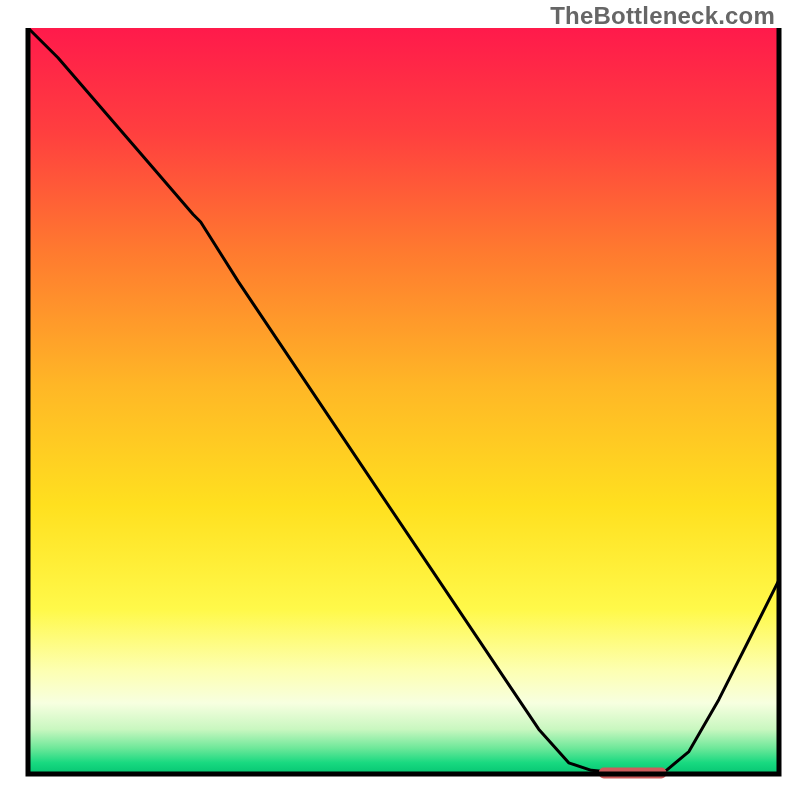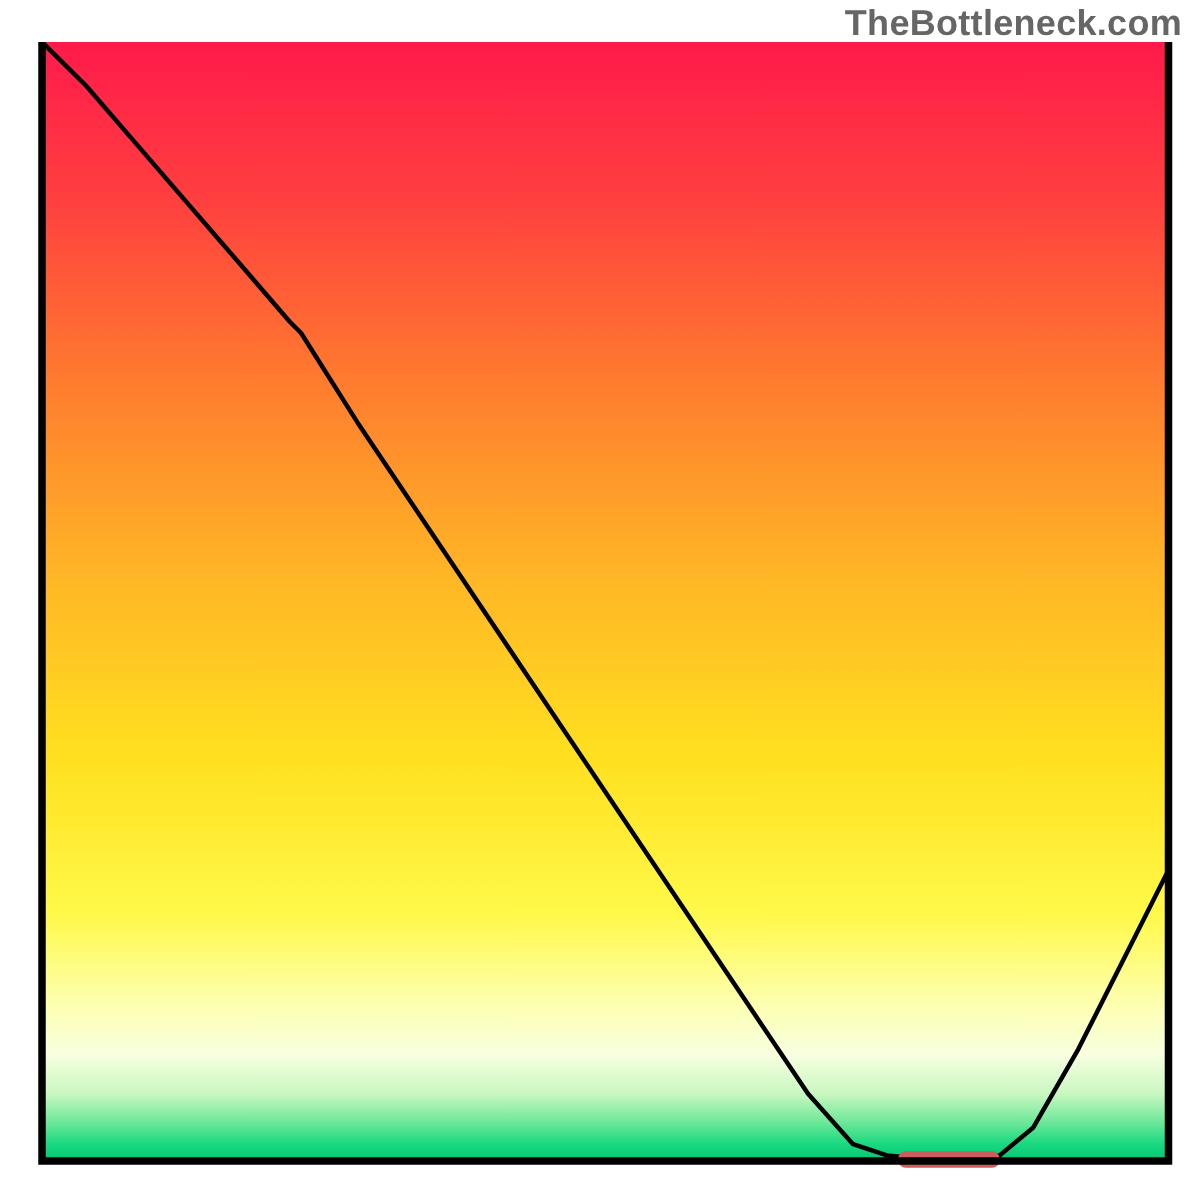--- a/index.html
+++ b/index.html
@@ -12,21 +12,21 @@
     overflow: hidden;
   }
   .frame {
     position: relative;
     width: 800px;
     height: 800px;
   }
   .watermark {
     position: absolute;
     top: 2px;
-    right: 12px;
+    right: 25px;
     font-size: 24px;
     font-weight: 600;
     color: #666666;
     letter-spacing: 0.2px;
   }
   svg {
     display: block;
   }
 </style>
 </head>

